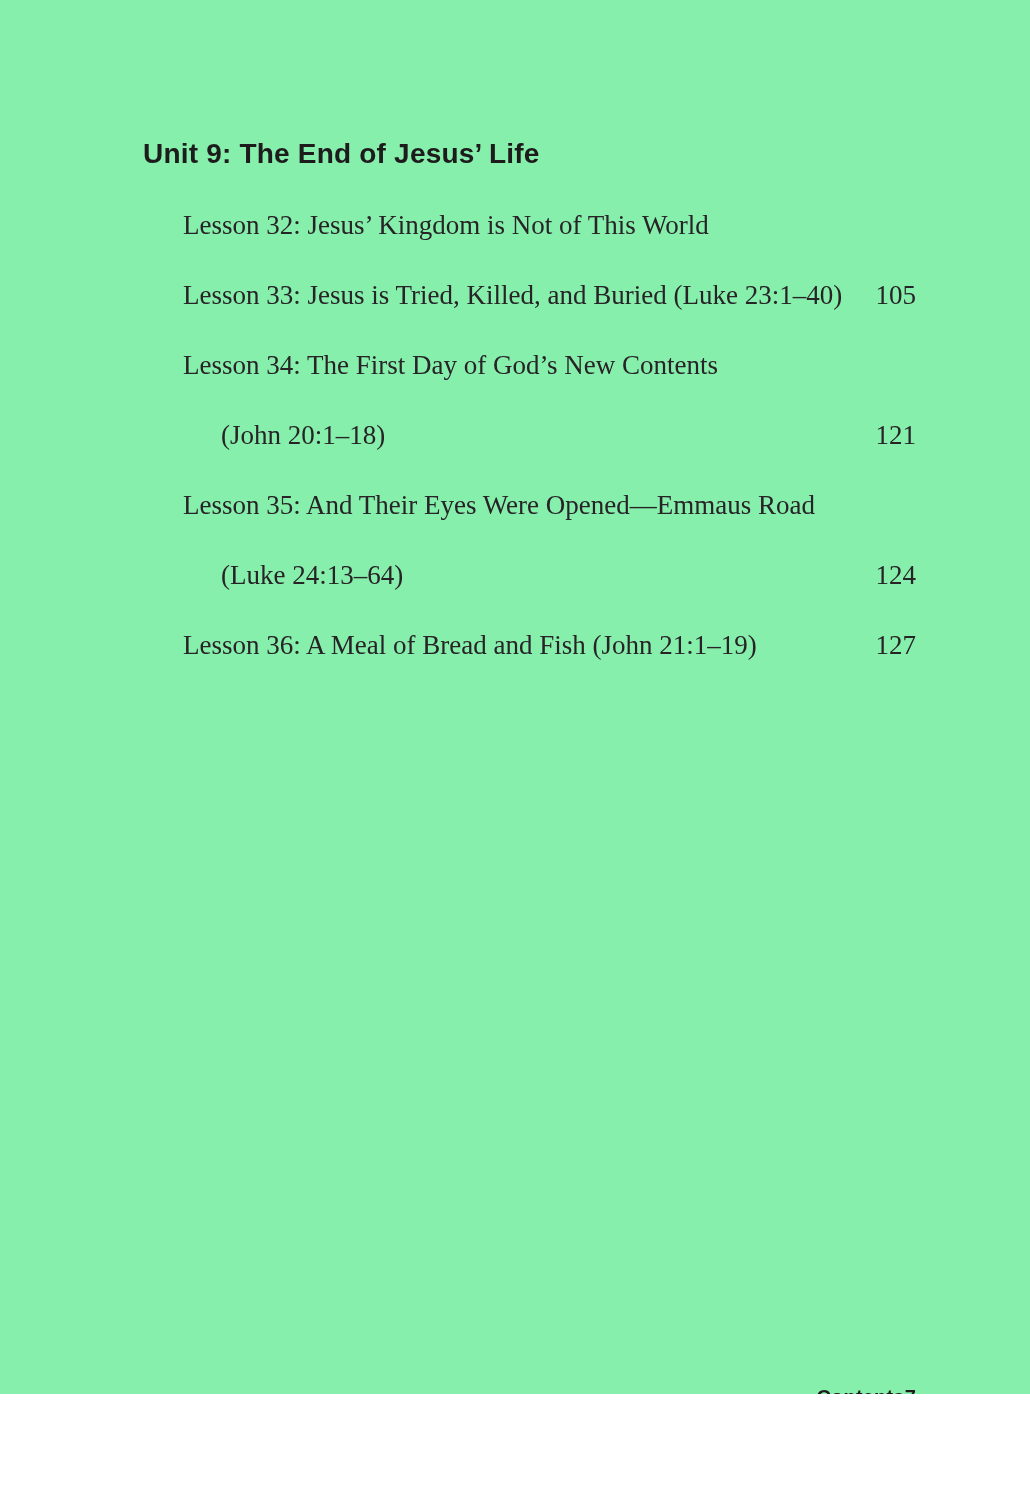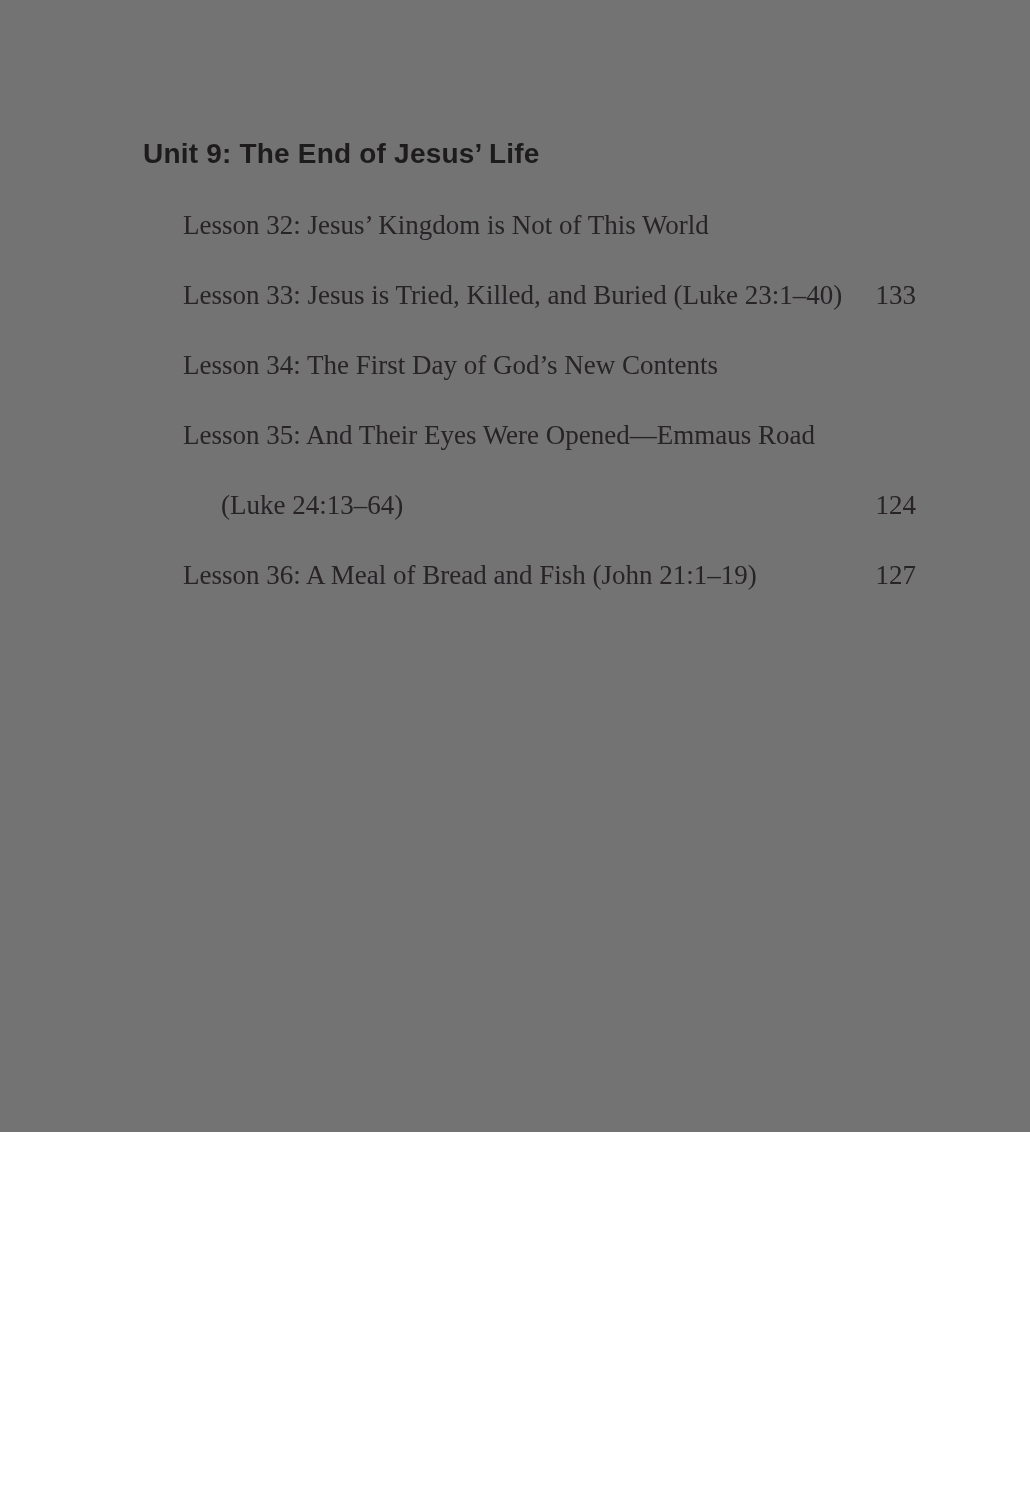--- a/index.html
+++ b/index.html
@@ -3,22 +3,22 @@
 <meta charset="utf-8">
 <style>
   html, body {
     margin: 0;
     padding: 0;
     background: #ffffff;
   }
   .page {
     position: relative;
     width: 1030px;
-    height: 1132px;
-    background: #737373;
+    height: 1394px;
+    background: #86efac;
     overflow: hidden;
     font-family: "Liberation Serif", serif;
   }
   .content {
     position: absolute;
     left: 143px;
     top: 138px;
     width: 773px;
   }
   .unit-heading {
@@ -74,25 +74,29 @@
   <div class="content">
 
     <h1 class="unit-heading">Unit 9: The End of Jesus’ Life</h1>
 
     <div class="toc-row indent-1">
       <span class="row-text">Lesson 32: Jesus’ Kingdom is Not of This World</span>
       <span class="row-page"></span>
     </div>
     <div class="toc-row indent-1">
       <span class="row-text">Lesson 33: Jesus is Tried, Killed, and Buried (Luke 23:1–40)</span>
-      <span class="row-page">133</span>
+      <span class="row-page">105</span>
     </div>
     <div class="toc-row indent-1">
       <span class="row-text">Lesson 34: The First Day of God’s New Contents</span>
       <span class="row-page"></span>
+    </div>
+    <div class="toc-row indent-2">
+      <span class="row-text">(John 20:1–18)</span>
+      <span class="row-page">121</span>
     </div>
     <div class="toc-row indent-1">
       <span class="row-text">Lesson 35: And Their Eyes Were Opened—Emmaus Road</span>
       <span class="row-page"></span>
     </div>
     <div class="toc-row indent-2">
       <span class="row-text">(Luke 24:13–64)</span>
       <span class="row-page">124</span>
     </div>
     <div class="toc-row indent-1">

